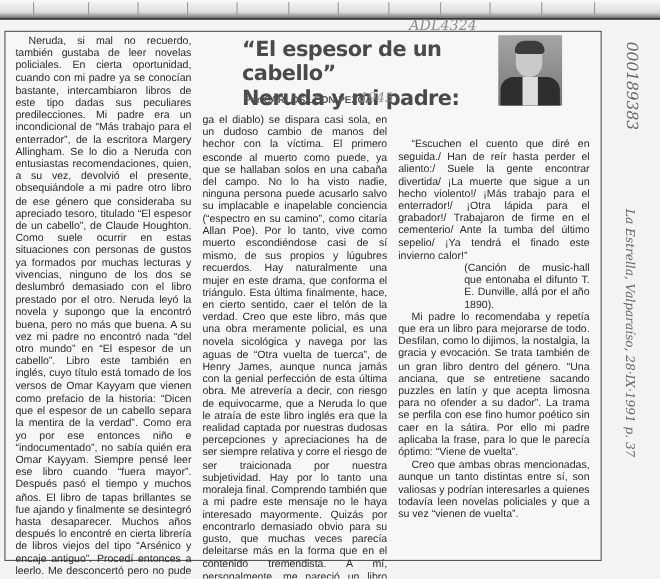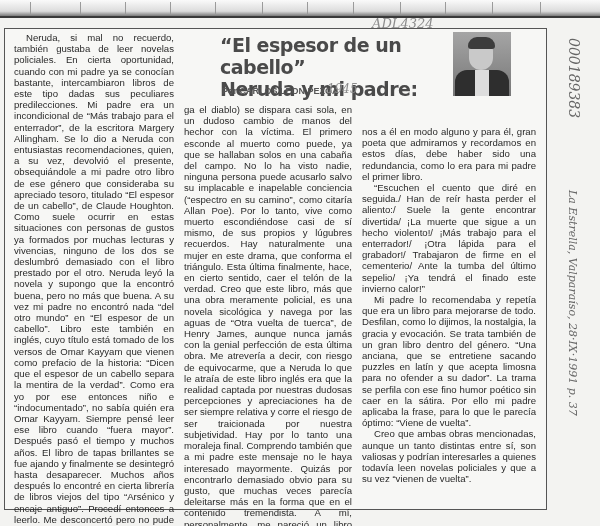--- a/index.html
+++ b/index.html
@@ -92,21 +92,21 @@
     <div class="head"></div>
     <div class="hair"></div>
 </div>
 
 <div class="col col2">
   <p style="text-indent:0">ga el diablo) se dispara casi sola, en un dudoso cambio de manos del hechor con la víctima. El primero esconde al muerto como puede, ya que se hallaban solos en una cabaña del campo. No lo ha visto nadie, ninguna persona puede acusarlo salvo su implacable e inapelable conciencia (“espectro en su camino”, como citaría Allan Poe). Por lo tanto, vive como muerto escondiéndose casi de sí mismo, de sus propios y lúgubres recuerdos. Hay naturalmente una mujer en este drama, que conforma el triángulo. Esta última finalmente, hace, en cierto sentido, caer el telón de la verdad. Creo que este libro, más que una obra meramente policial, es una novela sicológica y navega por las aguas de “Otra vuelta de tuerca”, de Henry James, aunque nunca jamás con la genial perfección de esta última obra. Me atrevería a decir, con riesgo de equivocarme, que a Neruda lo que le atraía de este libro inglés era que la realidad captada por nuestras dudosas percepciones y apreciaciones ha de ser siempre relativa y corre el riesgo de ser traicionada por nuestra subjetividad. Hay por lo tanto una moraleja final. Comprendo también que a mi padre este mensaje no le haya interesado mayormente. Quizás por encontrarlo demasiado obvio para su gusto, que muchas veces parecía deleitarse más en la forma que en el contenido tremendista. A mí, personalmente, me pareció un libro notable y debí leerlo mucho antes, no haber esperado “ser mayor”. Dicho libro estaba para ser aprendido y gustado por mí, más que otra persona de mi casa.</p>
 
 </div>
 
 <div class="col col3">
-  <p style="text-indent:0">nos a él en modo alguno y para él, gran poeta que admiramos y recordamos en estos días, debe haber sido una redundancia, como lo era para mi padre el primer libro.</p>
   <p class="quote">“Escuchen el cuento que diré en seguida./ Han de reír hasta perder el aliento:/ Suele la gente encontrar divertida/ ¡La muerte que sigue a un hecho violento!/ ¡Más trabajo para el enterrador!/ ¡Otra lápida para el grabador!/ Trabajaron de firme en el cementerio/ Ante la tumba del último sepelio/ ¡Ya tendrá el finado este invierno calor!”</p>
+  <p class="song-credit">(Canción de music-hall que entonaba el difunto T. E. Dunville, allá por el año 1890).</p>
   <p>Mi padre lo recomendaba y repetía que era un libro para mejorarse de todo. Desfilan, como lo dijimos, la nostalgia, la gracia y evocación. Se trata también de un gran libro dentro del género. “Una anciana, que se entretiene sacando puzzles en latín y que acepta limosna para no ofender a su dador”. La trama se perfila con ese fino humor poético sin caer en la sátira. Por ello mi padre aplicaba la frase, para lo que le parecía óptimo: “Viene de vuelta”.</p>
   <p>Creo que ambas obras mencionadas, aunque un tanto distintas entre sí, son valiosas y podrían interesarles a quienes todavía leen novelas policiales y que a su vez “vienen de vuelta”.</p>
 
 </div>
 
 <div class="side-note" style="left:566px;top:38px;font-size:14px;">000189383</div>
 <div class="side-note" style="left:566px;top:190px;font-size:11px;">La Estrella, Valparaíso, 28·IX·1991 p. 37</div>
 
 </body></html>

